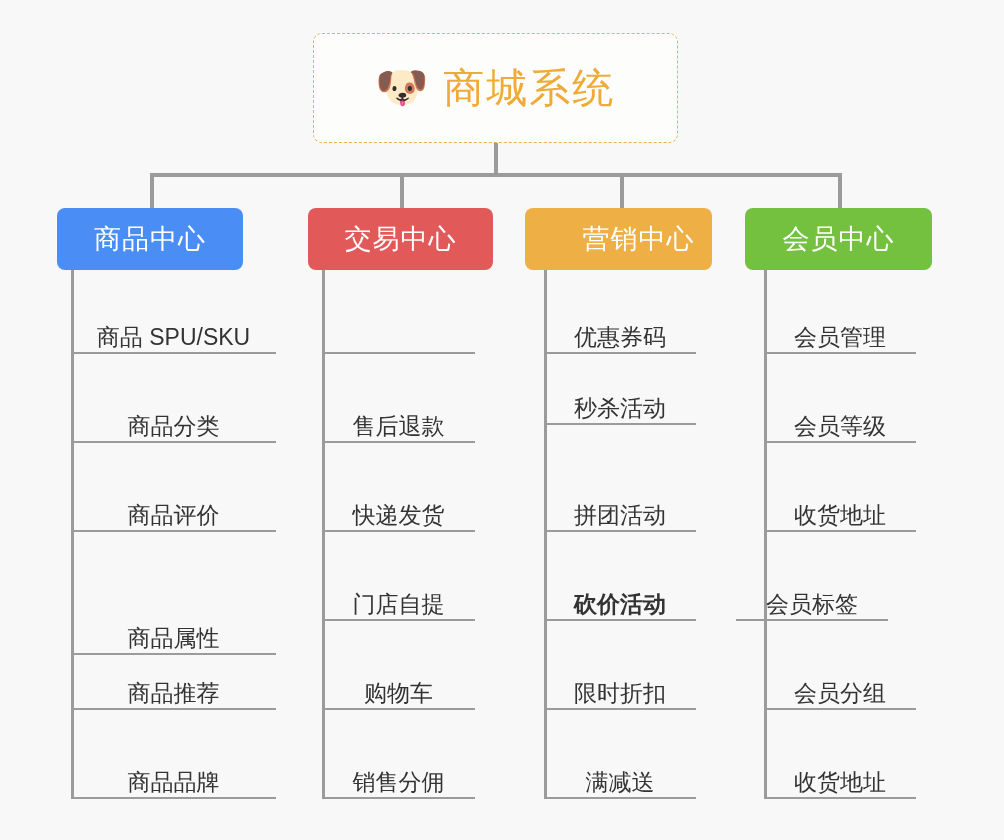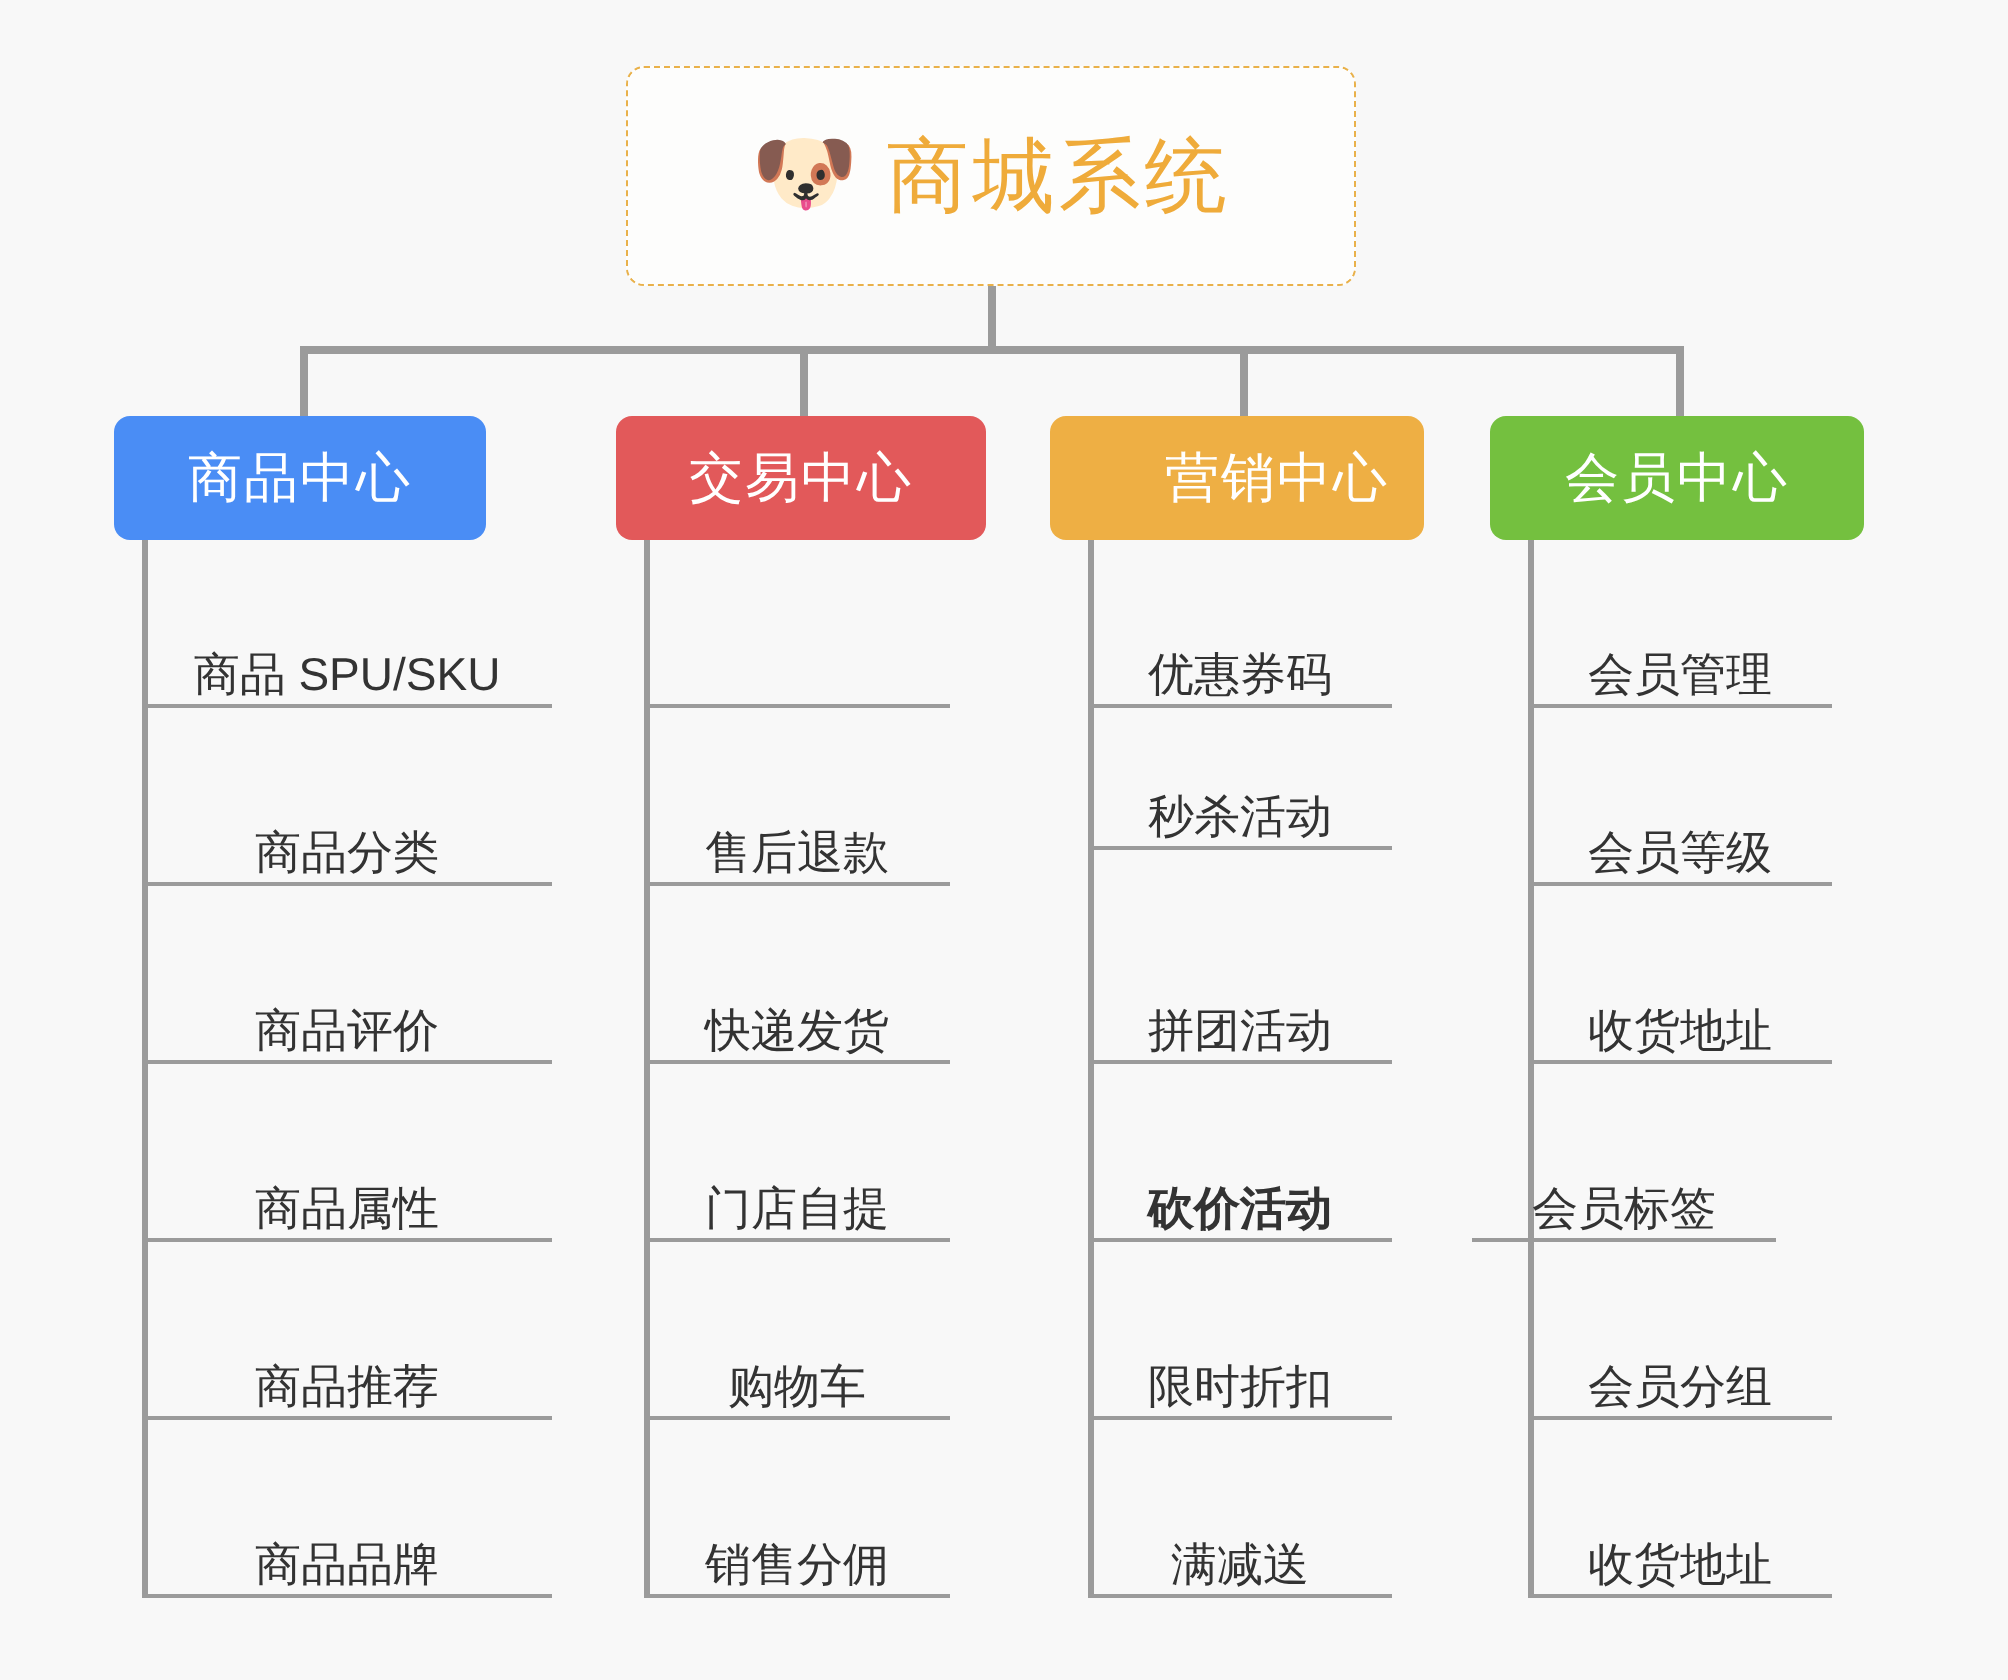--- a/index.html
+++ b/index.html
@@ -133,21 +133,21 @@
         <div class="leaf-label">商品 SPU/SKU</div>
       </div>
       <div class="leaf" style="left: 71px; top: 401px; width: 205px; height: 42px;">
         <div class="leaf-line" style="width: 205px;"></div>
         <div class="leaf-label">商品分类</div>
       </div>
       <div class="leaf" style="left: 71px; top: 490px; width: 205px; height: 42px;">
         <div class="leaf-line" style="width: 205px;"></div>
         <div class="leaf-label">商品评价</div>
       </div>
-      <div class="leaf" style="left: 71px; top: 579px; width: 205px; height: 42px;">
+      <div class="leaf" style="left: 71px; top: 613px; width: 205px; height: 42px;">
         <div class="leaf-line" style="width: 205px;"></div>
         <div class="leaf-label">商品属性</div>
       </div>
       <div class="leaf" style="left: 71px; top: 668px; width: 205px; height: 42px;">
         <div class="leaf-line" style="width: 205px;"></div>
         <div class="leaf-label">商品推荐</div>
       </div>
       <div class="leaf" style="left: 71px; top: 757px; width: 205px; height: 42px;">
         <div class="leaf-line" style="width: 205px;"></div>
         <div class="leaf-label">商品品牌</div>

